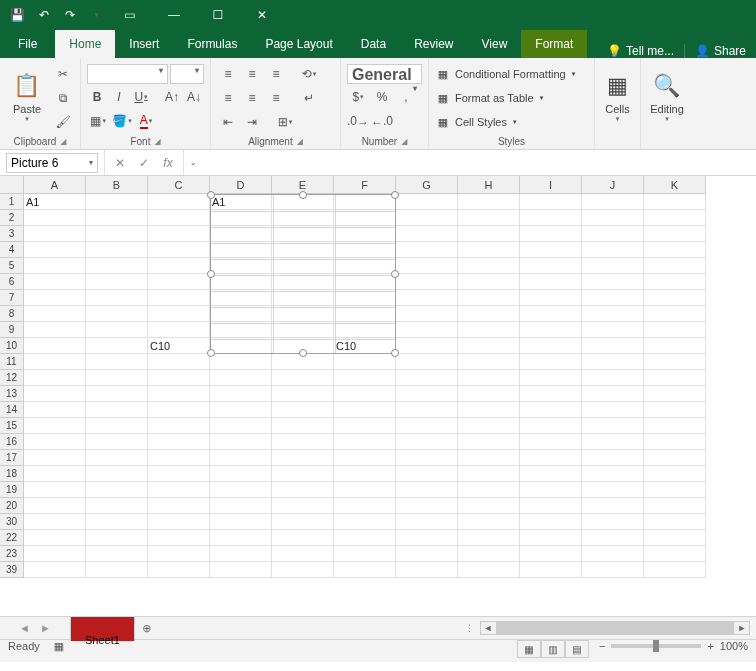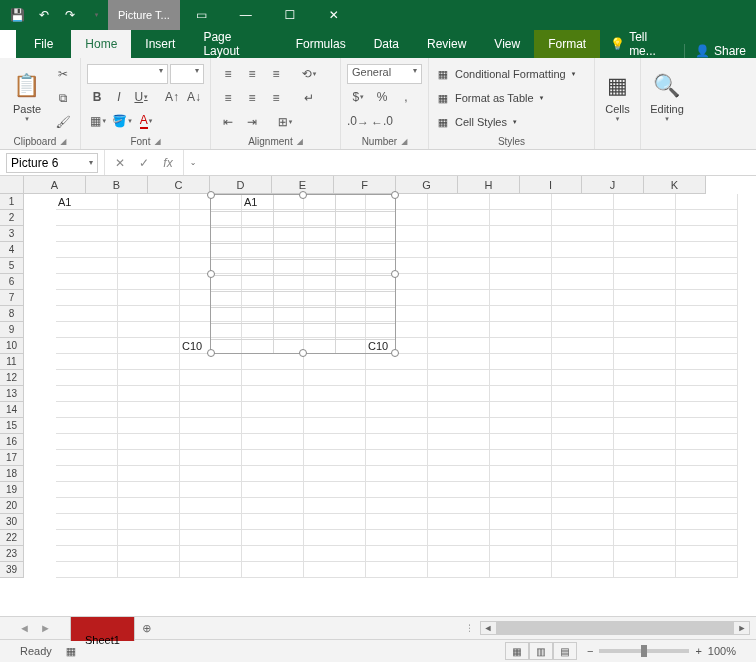--- a/index.html
+++ b/index.html
@@ -8,21 +8,21 @@
 
 .titlebar { height: 30px; background: #0d6536; display: flex; align-items: center; color: #fff; font-size: 12px; }
 .titlebar .qat { display: flex; align-items: center; gap: 2px; padding-left: 6px; }
 .titlebar .qat-btn { width: 24px; height: 24px; display: flex; align-items: center; justify-content: center; cursor: pointer; }
 .titlebar .title-text { flex: 1; text-align: center; white-space: nowrap; overflow: hidden; text-overflow: ellipsis; padding: 0 4px; }
 .titlebar .context-tab { background: #8a8a8a; height: 30px; padding: 0 10px; display: flex; align-items: center; font-size: 11px; }
 .titlebar .window-controls { display: flex; }
 .titlebar .window-controls .wc { width: 44px; height: 30px; display: flex; align-items: center; justify-content: center; cursor: pointer; }
 
 
-.tabs { height: 28px; background: #0d6536; display: flex; align-items: flex-end; color: #fff; font-size: 12px; margin-left: 16px; }
+.tabs { height: 28px; background: #0d6536; display: flex; align-items: flex-end; color: #fff; font-size: 12px; }
 .tabs .tab { padding: 12px 14px; height: 28px; display: flex; align-items: center; cursor: pointer; }
 .tabs .tab.file { padding: 0 18px; }
 .tabs .tab.active { background: #f3f3f3; color: #217346; }
 .tabs .tab.context { background: #4d7c0f; }
 .tabs .spacer { flex: 1; }
 .tabs .tell { display: flex; align-items: center; gap: 4px; padding: 0 10px; }
 .tabs .share { display: flex; align-items: center; gap: 4px; padding: 0 10px; border-left: 1px solid rgba(255,255,255,0.2); }
 
 
 .ribbon { height: 92px; background: #f3f3f3; border-bottom: 1px solid #d4d4d4; display: flex; overflow: hidden; }
@@ -33,21 +33,21 @@
 
 .big-btn { display: flex; flex-direction: column; align-items: center; justify-content: center; width: 42px; cursor: pointer; font-size: 11px; color: #444; }
 .big-btn .icon { font-size: 22px; margin-bottom: 4px; }
 
 .stack { display: flex; flex-direction: column; gap: 2px; justify-content: center; }
 .row { display: flex; gap: 2px; align-items: center; }
 .btn-sm { width: 22px; height: 22px; display: flex; align-items: center; justify-content: center; font-size: 12px; color: #555; cursor: pointer; border: 1px solid transparent; }
 .dd::after { content: "▾"; font-size: 7px; margin-left: 1px; color: #666; }
 .sep-v { width: 1px; background: #e1e1e1; margin: 2px 3px; }
 
-.format-select { border: 1px solid #ccc; background: #fff; font-size: 11px; padding: 1px 18px 1px 4px; color: #555; height: 20px; position: relative; cursor: pointer; }
+.format-select { border: 1px solid #ccc; background: #fff; font-size: 16px; padding: 1px 18px 1px 4px; color: #555; height: 20px; position: relative; cursor: pointer; font-weight: bold; }
 .format-select::after { content: "▾"; position: absolute; right: 4px; font-size: 8px; color: #666; }
 
 .style-row { display: flex; align-items: center; gap: 4px; font-size: 11px; color: #444; cursor: pointer; height: 22px; }
 .style-row .ico { width: 16px; text-align: center; }
 
 
 .formula-row { height: 26px; border-bottom: 1px solid #d4d4d4; display: flex; align-items: center; background: #fff; }
 .name-box { width: 92px; border: 1px solid #ccc; margin: 3px 6px; height: 20px; display: flex; align-items: center; padding: 0 4px; font-size: 12px; cursor: text; }
 .name-box .dd-arrow { margin-left: auto; font-size: 8px; color: #666; }
 .fx-btns { display: flex; gap: 2px; padding: 0 4px; border-left: 1px solid #e1e1e1; border-right: 1px solid #e1e1e1; height: 100%; align-items: center; }
@@ -56,21 +56,21 @@
 .formula-expand { width: 18px; text-align: center; font-size: 8px; color: #666; cursor: pointer; }
 
 
 .sheet-area { position: relative; height: 441px; overflow: hidden; border-bottom: 1px solid #d4d4d4; }
 .corner { position: absolute; left: 0; top: 0; width: 24px; height: 18px; background: #f0f0f0; border-right: 1px solid #ccc; border-bottom: 1px solid #ccc; cursor: pointer; }
 .col-headers { position: absolute; left: 24px; top: 0; right: 0; height: 18px; display: flex; }
 .col-head { width: 62px; background: #f0f0f0; border-right: 1px solid #ccc; border-bottom: 1px solid #ccc; text-align: center; font-size: 11px; color: #444; line-height: 18px; cursor: pointer; }
 .row-headers { position: absolute; left: 0; top: 18px; width: 24px; }
 .row-head { height: 16px; background: #f0f0f0; border-right: 1px solid #ccc; border-bottom: 1px solid #ccc; text-align: center; font-size: 10px; color: #444; line-height: 16px; cursor: pointer; }
 .cells { position: absolute; left: 24px; top: 18px; right: 0; }
-.cell-row { display: flex; height: 16px; margin-left: 32px; }
+.cell-row { display: flex; height: 16px; }
 .cell { width: 62px; border-right: 1px solid #e0e0e0; border-bottom: 1px solid #e0e0e0; font-size: 11px; padding: 0 2px; line-height: 16px; color: #222; overflow: hidden; cursor: cell; }
 
 .picture-obj { position: absolute; border: 1px solid #a0a0a0; background: rgba(255,255,255,0.0); }
 .handle { position: absolute; width: 8px; height: 8px; border: 1px solid #888; background: #fff; border-radius: 50%; }
 .h-nw { left: -4px; top: -4px; } .h-n { left: 50%; margin-left: -4px; top: -4px; }
 .h-ne { right: -4px; top: -4px; } .h-e { right: -4px; top: 50%; margin-top: -4px; }
 .h-se { right: -4px; bottom: -4px; } .h-s { left: 50%; margin-left: -4px; bottom: -4px; }
 .h-sw { left: -4px; bottom: -4px; } .h-w { left: -4px; top: 50%; margin-top: -4px; }
 .inner-grid { position: absolute; inset: 0; }
 .inner-grid div { position: absolute; background: #d6d6d6; }
@@ -80,52 +80,51 @@
 .sheet-nav { width: 70px; display: flex; justify-content: center; gap: 10px; color: #999; }
 .sheet-nav span { cursor: pointer; }
 .sheet-tab { padding: 12px 14px; height: 23px; line-height: 23px; background: #b91c1c; border: 1px solid #ccc; border-bottom: none; cursor: pointer; }
 .new-sheet { width: 24px; text-align: center; cursor: pointer; color: #666; }
 .hscroll { flex: 1; display: flex; align-items: center; justify-content: flex-end; padding-right: 6px; }
 .hscroll-track { width: 270px; height: 14px; border: 1px solid #ccc; background: #f0f0f0; display: flex; align-items: center; }
 .hscroll-btn { width: 14px; text-align: center; font-size: 9px; color: #666; cursor: pointer; }
 .hscroll-thumb { flex: 1; height: 12px; background: #ccc; margin: 0 1px; cursor: pointer; }
 
 
-.statusbar { height: 22px; background: #f3f3f3; display: flex; align-items: center; font-size: 11px; color: #555; padding: 0 20px; }
+.statusbar { height: 22px; background: #f3f3f3; display: flex; align-items: flex-start; font-size: 11px; color: #555; padding: 0 8px; }
 .statusbar .views { margin-left: auto; display: flex; gap: 0; }
 .statusbar .view-btn { width: 24px; height: 18px; border: 1px solid #ccc; display: flex; align-items: center; justify-content: center; font-size: 10px; cursor: pointer; }
 .zoom { display: flex; align-items: center; gap: 6px; margin-left: 10px; }
 .zoom-slider { width: 90px; height: 4px; background: #ccc; position: relative; cursor: pointer; }
 .zoom-thumb { position: absolute; left: 50%; top: -4px; width: 6px; height: 12px; background: #888; margin-left: -3px; }
 </style>
 </head>
 <body>
 
 <div class="titlebar">
   <div class="qat">
     <div class="qat-btn">💾</div>
     <div class="qat-btn">↶</div>
     <div class="qat-btn">↷</div>
     <div class="qat-btn dd"></div>
   </div>
-  <div class="context-tab">Picture T...</div>
   <div class="window-controls">
     <div class="wc">▭</div>
     <div class="wc">—</div>
     <div class="wc">☐</div>
     <div class="wc">✕</div>
   </div>
 </div>
 
 <div class="tabs">
   <div class="tab file">File</div>
   <div class="tab active">Home</div>
   <div class="tab">Insert</div>
+  <div class="tab">Formulas</div>
   <div class="tab">Page Layout</div>
-  <div class="tab">Formulas</div>
   <div class="tab">Data</div>
   <div class="tab">Review</div>
   <div class="tab">View</div>
   <div class="tab context">Format</div>
   <div class="spacer"></div>
   <div class="tell">
       <span>💡</span>
       <span>Tell me...</span>
     </div>
   <div class="share">

